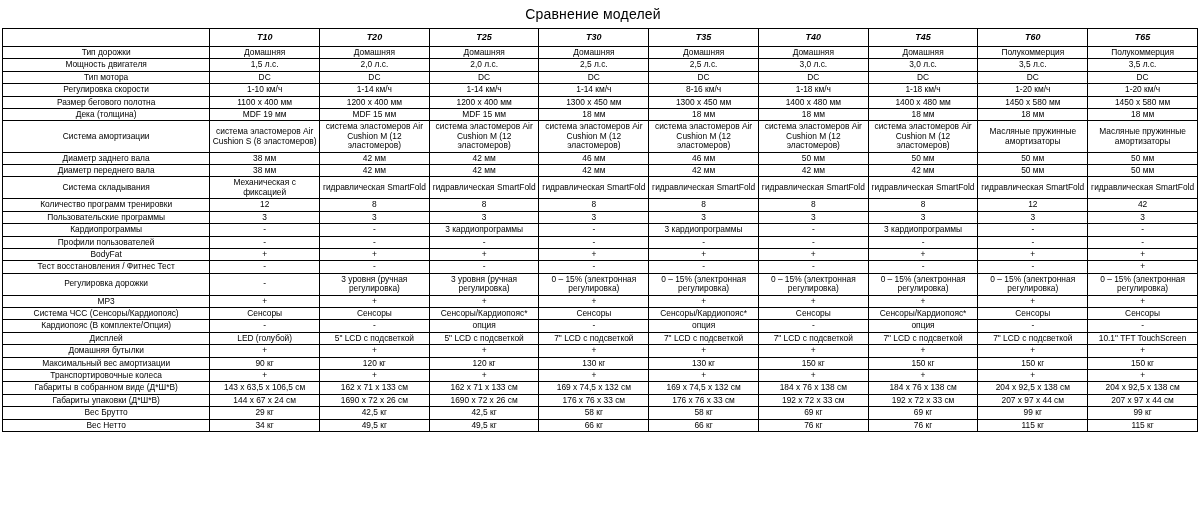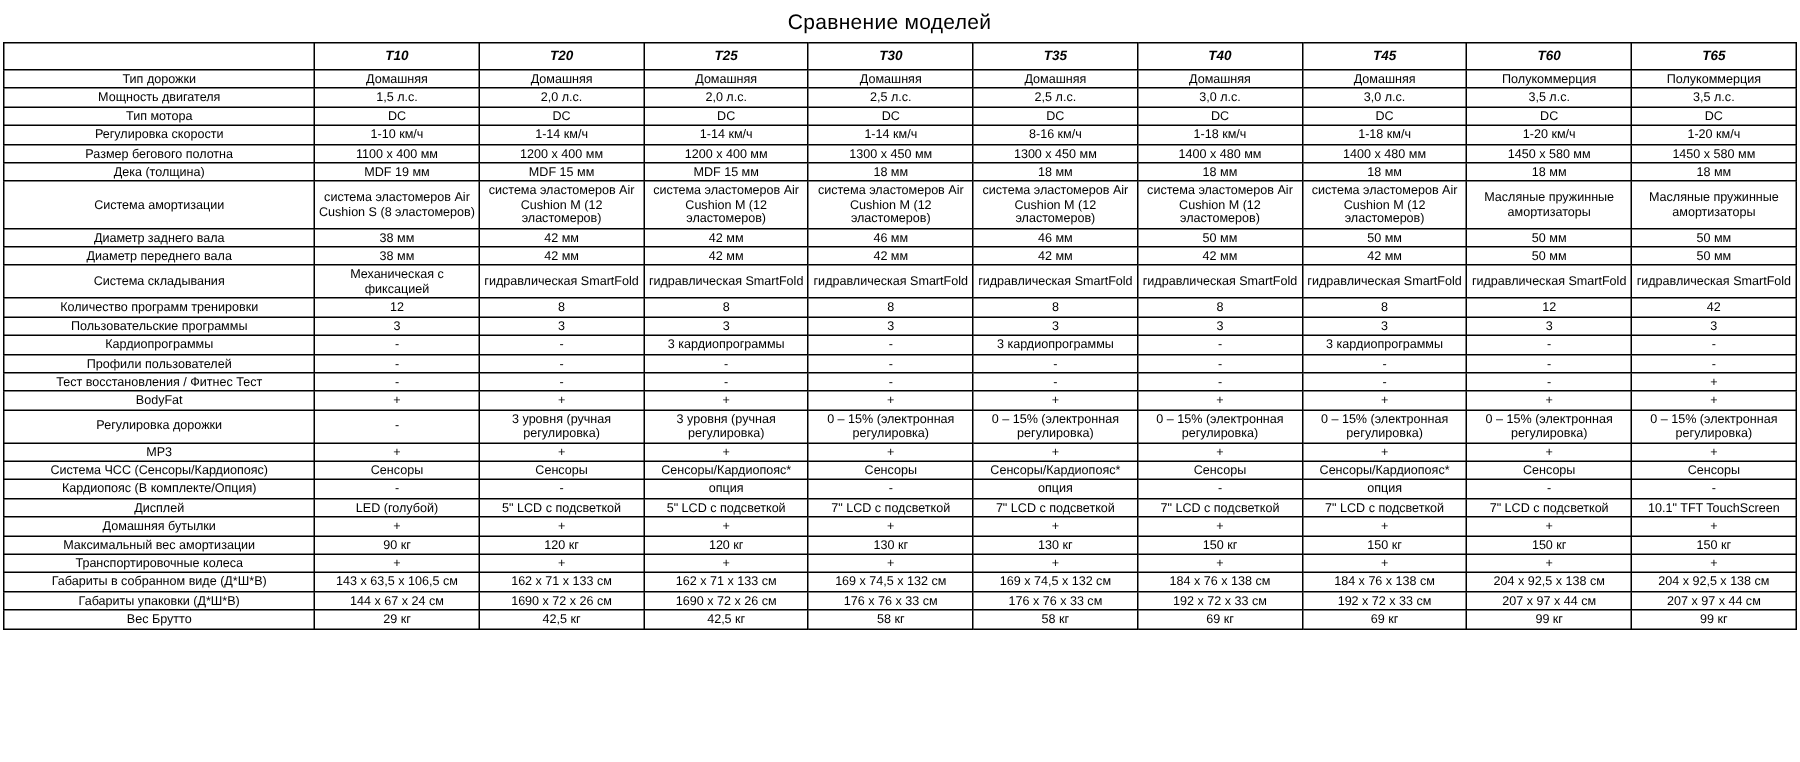--- a/index.html
+++ b/index.html
@@ -257,41 +257,41 @@
           <td>-</td>
           <td>-</td>
           <td>-</td>
           <td>-</td>
           <td>-</td>
           <td>-</td>
           <td>-</td>
           <td>-</td>
         </tr>
         <tr>
+          <td class="rowlabel">BodyFat</td>
+          <td>+</td>
+          <td>+</td>
+          <td>+</td>
+          <td>+</td>
+          <td>+</td>
+          <td>+</td>
+          <td>+</td>
+          <td>+</td>
+          <td>+</td>
+        </tr>
+        <tr>
           <td class="rowlabel">Тест восстановления / Фитнес Тест</td>
           <td>-</td>
           <td>-</td>
           <td>-</td>
           <td>-</td>
           <td>-</td>
           <td>-</td>
           <td>-</td>
           <td>-</td>
-          <td>+</td>
-        </tr>
-        <tr>
-          <td class="rowlabel">BodyFat</td>
-          <td>+</td>
-          <td>+</td>
-          <td>+</td>
-          <td>+</td>
-          <td>+</td>
-          <td>+</td>
-          <td>+</td>
-          <td>+</td>
           <td>+</td>
         </tr>
         <tr>
           <td class="rowlabel">Регулировка дорожки</td>
           <td>-</td>
           <td>3 уровня (ручная регулировка)</td>
           <td>3 уровня (ручная регулировка)</td>
           <td>0 – 15% (электронная регулировка)</td>
           <td>0 – 15% (электронная регулировка)</td>
           <td>0 – 15% (электронная регулировка)</td>
@@ -412,15 +412,27 @@
           <td>29 кг</td>
           <td>42,5 кг</td>
           <td>42,5 кг</td>
           <td>58 кг</td>
           <td>58 кг</td>
           <td>69 кг</td>
           <td>69 кг</td>
           <td>99 кг</td>
           <td>99 кг</td>
         </tr>
+        <tr>
+          <td class="rowlabel">Вес Нетто</td>
+          <td>34 кг</td>
+          <td>49,5 кг</td>
+          <td>49,5 кг</td>
+          <td>66 кг</td>
+          <td>66 кг</td>
+          <td>76 кг</td>
+          <td>76 кг</td>
+          <td>115 кг</td>
+          <td>115 кг</td>
+        </tr>
       </tbody>
   </table>
 </div>
 
 </body></html>

